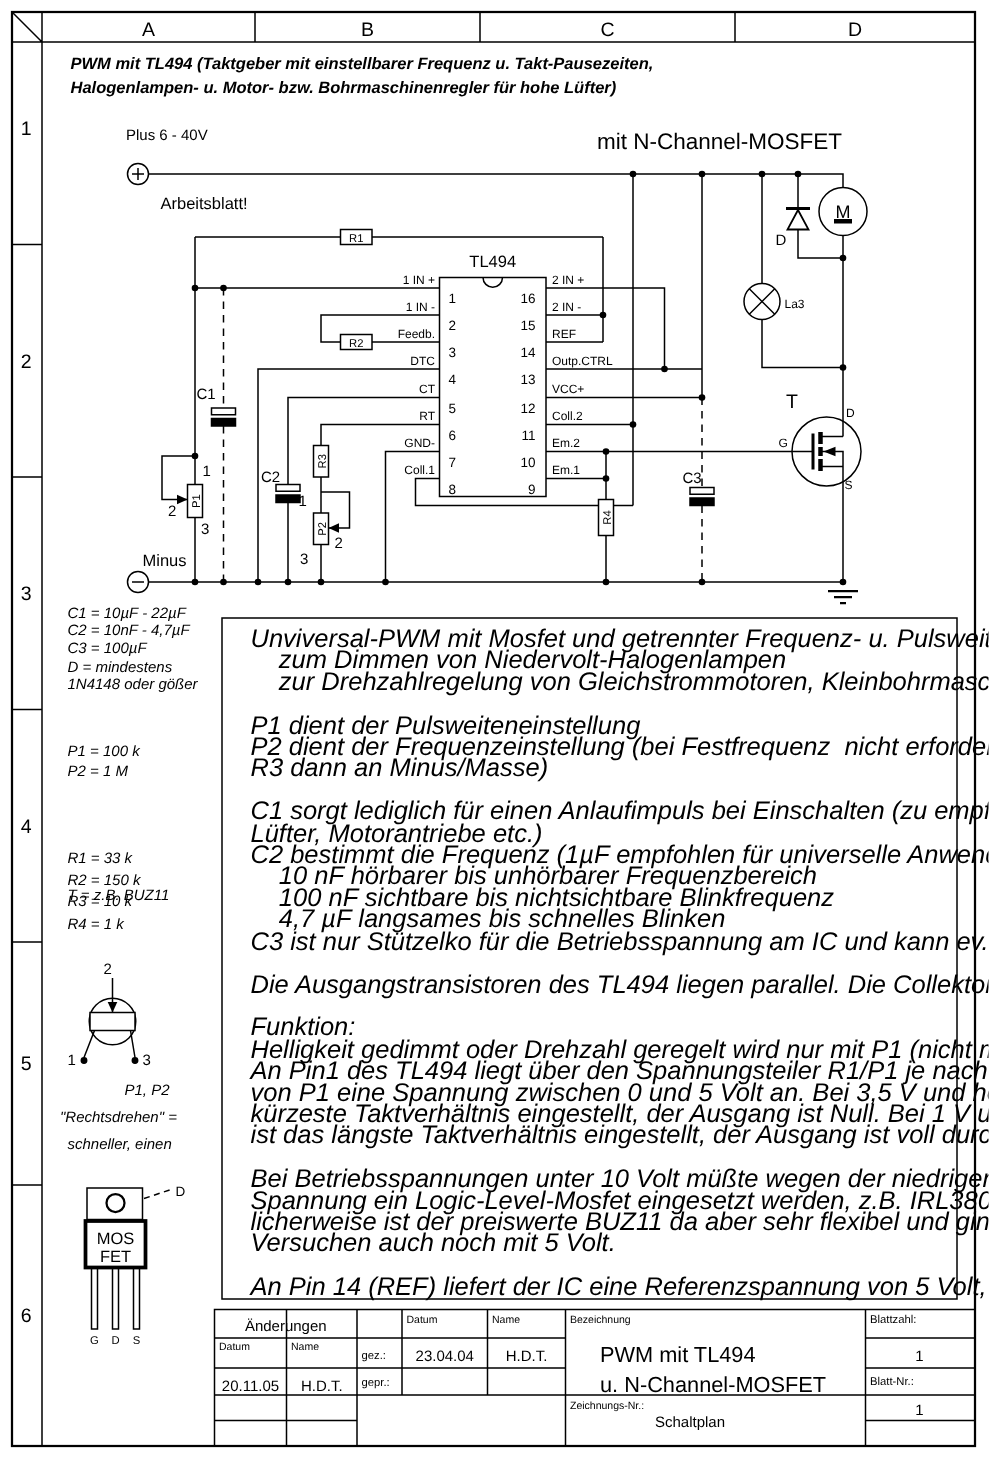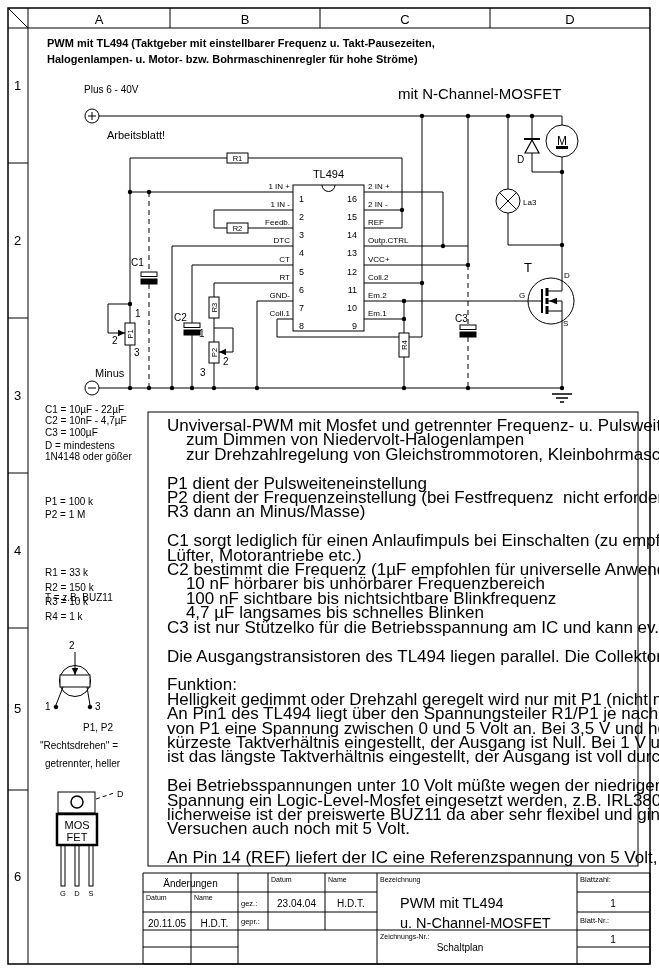--- a/index.html
+++ b/index.html
@@ -1,19 +1,19 @@
 <!DOCTYPE html>
 <html><head>
 <meta charset="utf-8">
 <style>
   html,body{margin:0;padding:0;background:#fff;}
   body{width:659px;height:974px;position:relative;font-family:"Liberation Sans",sans-serif;color:#000;}
   svg{position:absolute;left:0;top:0;}
   svg text{fill:#000;font-family:"Liberation Sans",sans-serif;}
-  .abs{position:absolute;white-space:pre;}
+  .abs{position:absolute;white-space:pre;font-style:italic;}
   .title{font-weight:bold;font-size:11px;}
   .notes{font-size:17px;line-height:14.4px;margin-left:11px;}
   .leg{font-size:10px;}
 </style>
 </head>
 <body>
 
 <svg width="659" height="974" viewBox="0 0 659 974">
 
   <g stroke="#000" fill="none">
@@ -260,38 +260,38 @@
   <text x="400" y="928" font-size="14.5">u. N-Channel-MOSFET</text>
   <text x="380" y="939" font-size="7">Zeichnungs-Nr.:</text>
   <text x="460" y="951" font-size="10" text-anchor="middle">Schaltplan</text>
   <text x="580" y="882" font-size="7.5">Blattzahl:</text>
   <text x="613" y="907" font-size="10" text-anchor="middle">1</text>
   <text x="580" y="923" font-size="7.5">Blatt-Nr.:</text>
   <text x="613" y="943" font-size="10" text-anchor="middle">1</text>
 </svg>
 
 <div class="abs title" style="left:47px;top:37px;">PWM mit TL494 (Taktgeber mit einstellbarer Frequenz u. Takt-Pausezeiten,</div>
-<div class="abs title" style="left:47px;top:53px;">Halogenlampen- u. Motor- bzw. Bohrmaschinenregler für hohe Ströme)</div>
+<div class="abs title" style="left:47px;top:53px;">Halogenlampen- u. Motor- bzw. Bohrmaschinenregler für hohe Lüfter)</div>
 
 <div class="abs leg" style="left:45px;top:404px;line-height:11.3px;">C1 = 10µF - 22µF
 C2 = 10nF - 4,7µF
 C3 = 100µF</div>
 <div class="abs leg" style="left:45px;top:440px;line-height:11px;">D = mindestens
 1N4148 oder gößer</div>
 <div class="abs leg" style="left:45px;top:495px;line-height:13px;">P1 = 100 k
 P2 = 1 M</div>
 <div class="abs leg" style="left:45px;top:522px;line-height:14.6px;margin-top:44px;">R1 = 33 k
 R2 = 150 k
 R3 = 10 k
 R4 = 1 k</div>
 <div class="abs leg" style="left:45px;top:592px;">T = z.B. BUZ11</div>
 
 <div class="abs leg" style="left:55px;top:722px;padding-left:28px;">P1, P2</div>
 <div class="abs leg" style="left:40px;top:740px;">"Rechtsdrehen" =</div>
-<div class="abs leg" style="left:45px;top:758px;">getrennter, heller</div>
+<div class="abs leg" style="left:45px;top:758px;">schneller, einen</div>
 
 <div class="abs notes" style="left:156px;top:419px;">Unviversal-PWM mit Mosfet und getrennter Frequenz- u. Pulsweiteneinstellung
     zum Dimmen von Niedervolt-Halogenlampen
     zur Drehzahlregelung von Gleichstrommotoren, Kleinbohrmaschinen etc.
 
 P1 dient der Pulsweiteneinstellung
 P2 dient der Frequenzeinstellung (bei Festfrequenz  nicht erforderlich, dafür
 R3 dann an Minus/Masse)
 
 C1 sorgt lediglich für einen Anlaufimpuls bei Einschalten (zu empfehlen für

